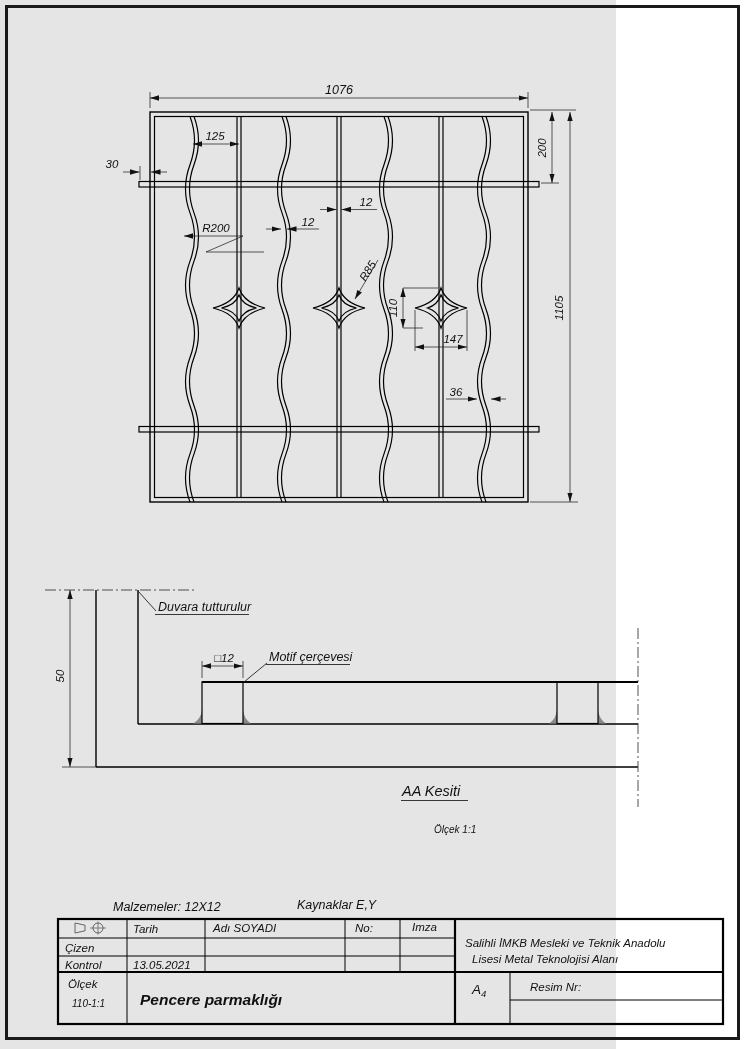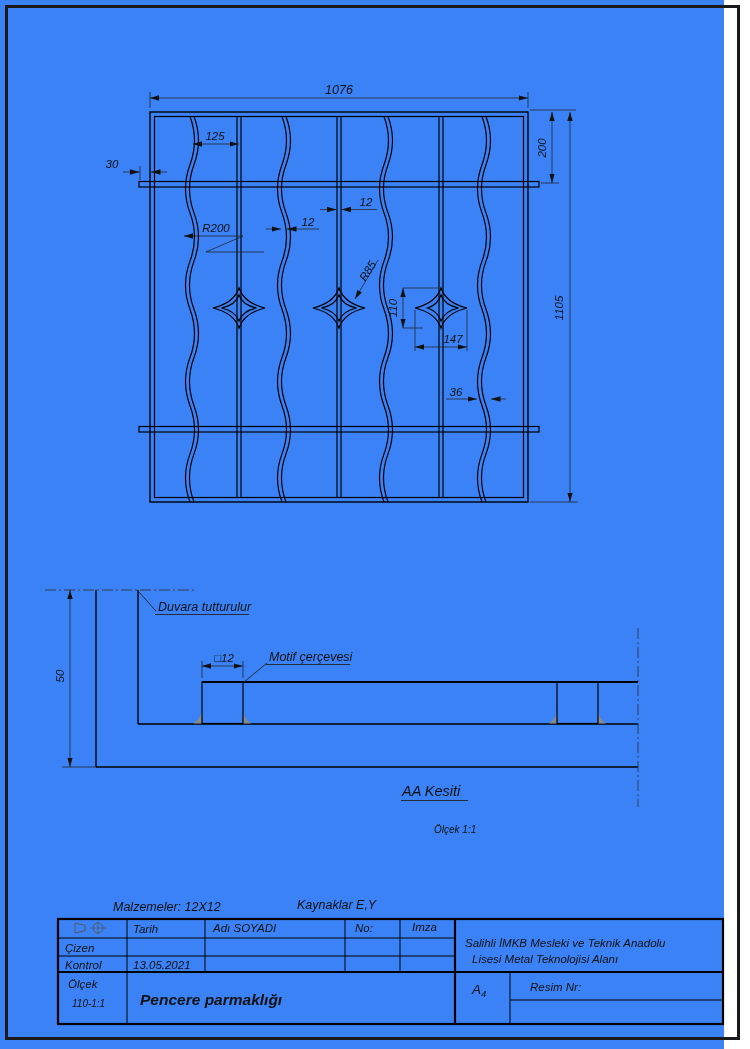--- a/index.html
+++ b/index.html
@@ -1,16 +1,16 @@
 <!DOCTYPE html>
 <html><head>
 <meta charset="utf-8">
 <style>
   html,body{margin:0;padding:0;background:#fff}
-  .page{width:724px;height:1049px;position:relative;background:#3b82f6}
+  .page{width:616px;height:1049px;position:relative;background:#e5e5e5}
   svg{display:block}
   
   .o{stroke:#000;fill:none}
   .o1{stroke-width:1.2}
   .o2{stroke-width:1.9}
   .ol{stroke-width:1.4}
   
   .d{stroke:#222;stroke-width:.75;fill:none}
   .ld{stroke:#222;stroke-width:.9;fill:none}
   

